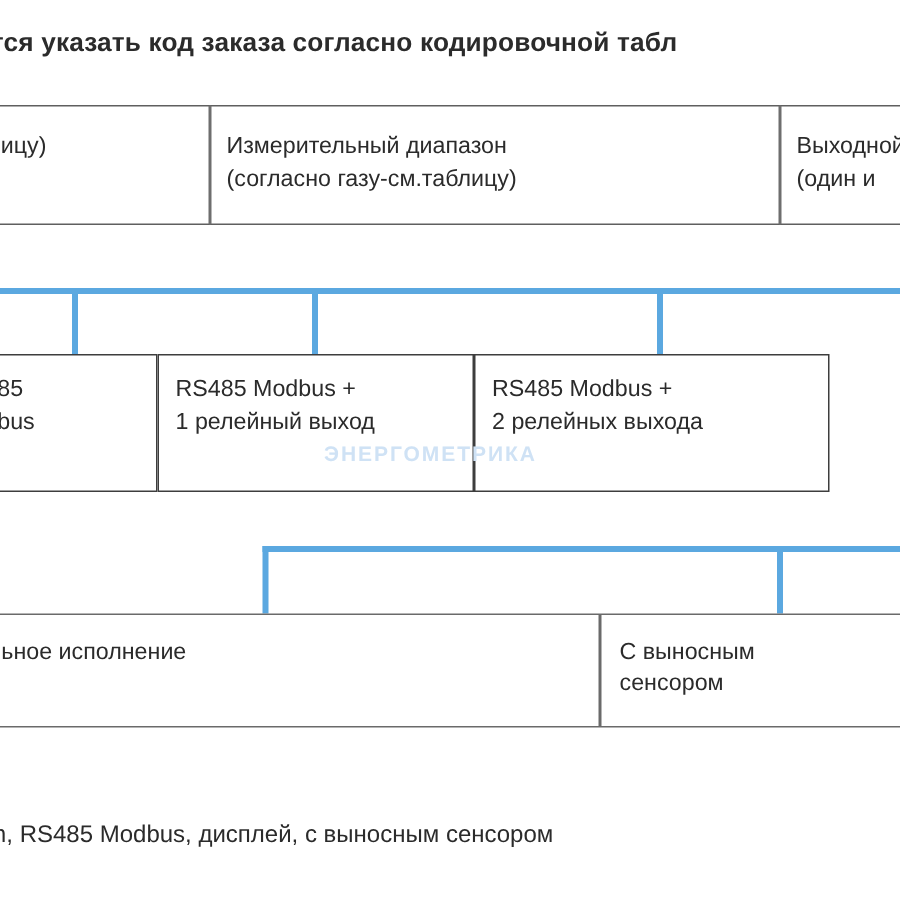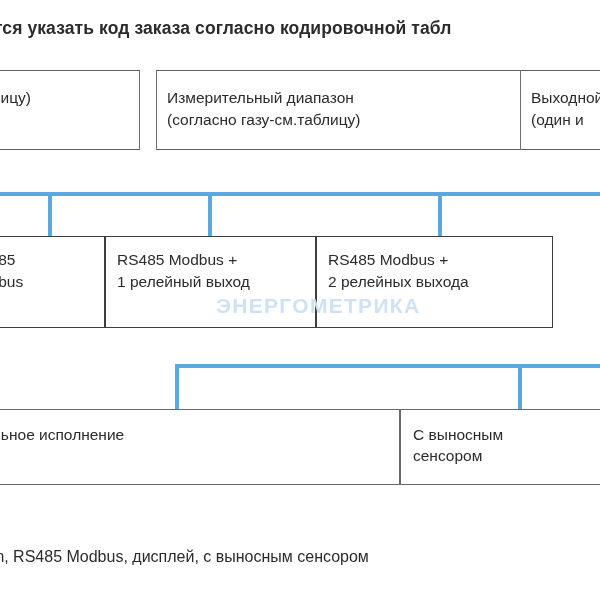--- a/index.html
+++ b/index.html
@@ -129,21 +129,21 @@
     line-height: 21px;
     color: #2b2b2b;
     white-space: pre-line;
   }
 
   
   #watermark {
     position: absolute;
     left: 216px;
     top: 294px;
-    font-size: 21px;
+    font-size: 14px;
     font-weight: bold;
     letter-spacing: 1.3px;
     color: #cfe2f5;
     white-space: nowrap;
     pointer-events: none;
     user-select: none;
   }
 
   
   .footer-line {
@@ -161,21 +161,21 @@
 <body>
 
 <div id="page">
 
   <div class="heading-line">буется указать код заказа согласно кодировочной табл</div>
 
   <div id="row-table">
     <div class="tcell" style="left:0px; width:206px;">
       <div class="txt">см.таблицу)</div>
     </div>
-    <div class="tcell" style="left:222px; width:380px;padding-left:40px;">
+    <div class="tcell" style="left:206px; width:380px;padding-left:40px;">
       <div class="txt">Измерительный диапазон
 (согласно газу-см.таблицу)</div>
     </div>
     <div class="tcell" style="left:586px; width:114px;">
       <div class="txt">Выходной
 (один и</div>
     </div>
   </div>
 
   <div class="blue-h" style="left:-44px; top:192px; width:660px;"></div>

